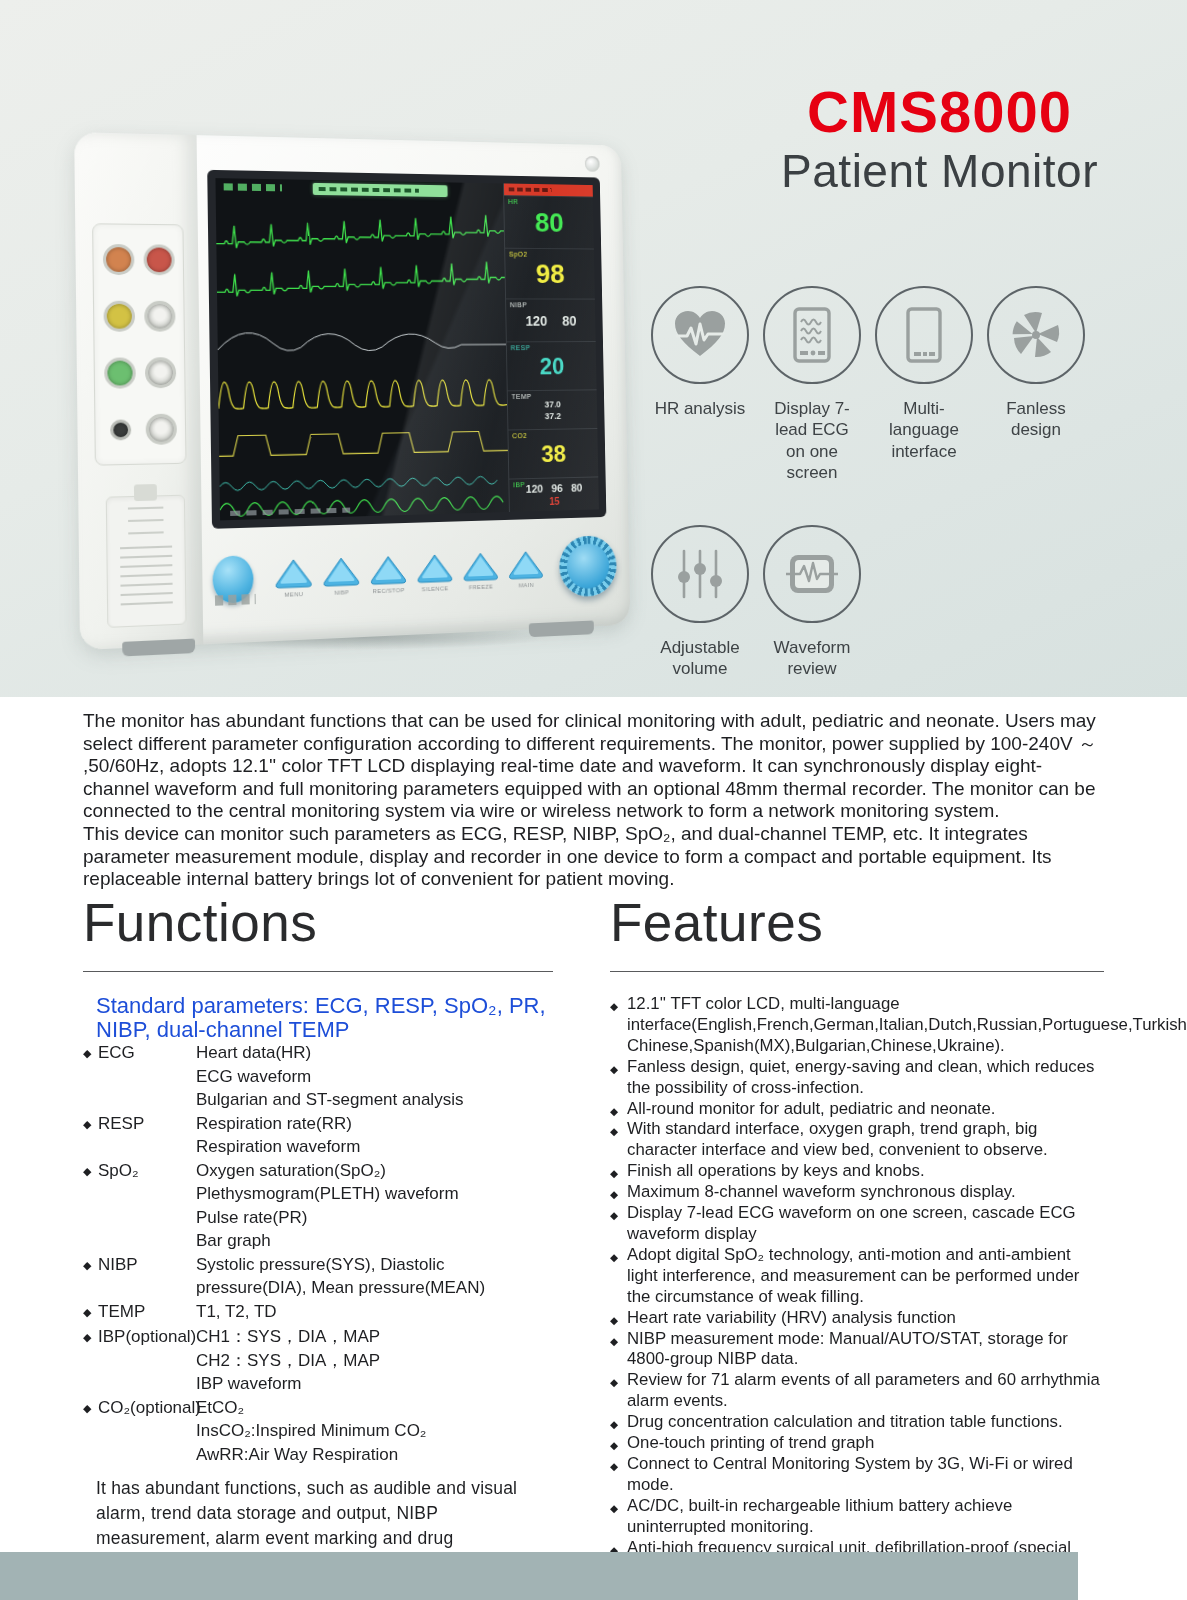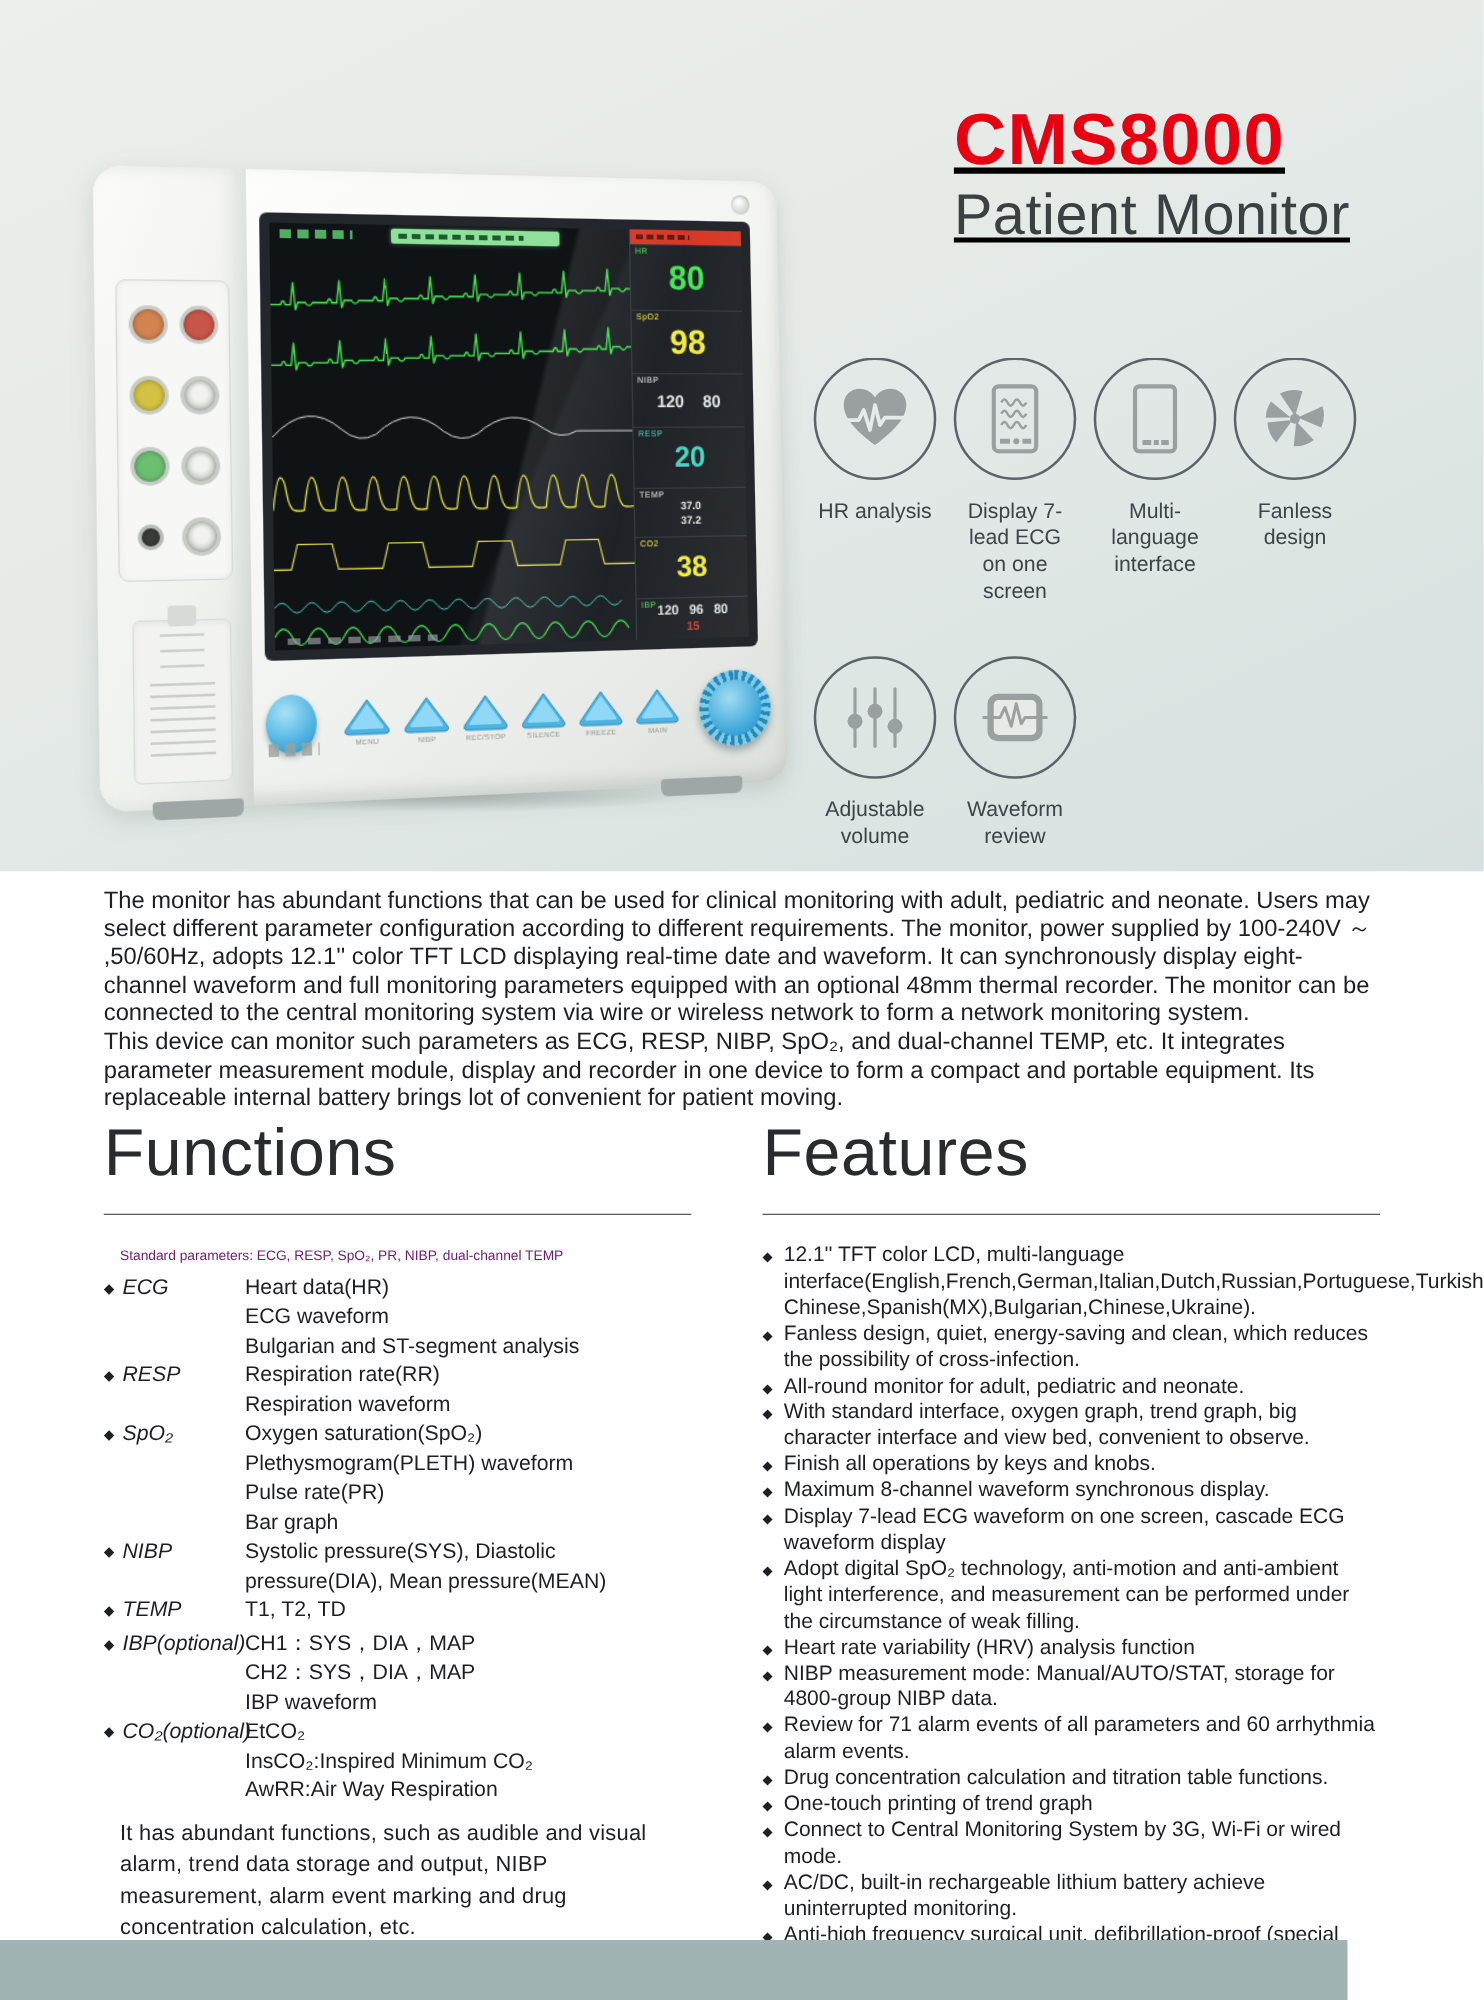--- a/index.html
+++ b/index.html
@@ -2,21 +2,21 @@
 <html><head>
 <meta charset="utf-8">
 <style>
   html,body{margin:0;padding:0;}
   body{font-family:"Liberation Sans","DejaVu Sans",sans-serif;background:#ffffff;}
   .page{position:relative;width:1187px;height:1600px;background:#ffffff;overflow:hidden;}
 
   
   .hero{position:absolute;left:0;top:0;width:1187px;height:697px;
         background:linear-gradient(155deg,#edefec 0%,#e6ebe8 40%,#dde5e3 75%,#d7e1df 100%);}
-  .hero-title{position:absolute;right:107px;top:82px;text-align:left;text-decoration:underline;}
+  .hero-title{position:absolute;right:89px;top:82px;text-align:center;}
   .model-name{font-size:58px;font-weight:700;color:#e60012;letter-spacing:1px;line-height:1.05;}
   .product-name{font-size:46px;font-weight:400;color:#3b4043;line-height:1.25;letter-spacing:0.5px;}
 
   
   .icon-grid{position:absolute;left:648px;top:286px;width:440px;display:grid;
              grid-template-columns:1fr 1fr 1fr 1fr;grid-row-gap:42px;grid-column-gap:8px;}
   .icon-cell{display:flex;flex-direction:column;align-items:center;}
   .icon-circle{width:94px;height:94px;border:2px solid #5d6468;border-radius:50%;
                display:flex;align-items:center;justify-content:center;}
   .icon-circle svg{display:block;}
@@ -114,25 +114,25 @@
   
   .intro{position:absolute;left:83px;top:710px;width:1022px;font-size:19px;line-height:22.6px;color:#1e1f22;}
   .intro p{margin:0;}
 
   .col{position:absolute;top:892px;}
   .col-functions{left:83px;width:470px;}
   .col-features{left:610px;width:494px;}
   .col h2{margin:0;font-size:53px;font-weight:400;color:#2a2b2d;letter-spacing:.5px;}
   .col .rule{height:0;border-top:1.6px solid #595a5c;margin-top:18px;margin-bottom:22px;}
 
-  .fn-intro{padding-left:13px;font-size:11px;line-height:23.5px;color:#701a75;}
+  .fn-intro{padding-left:13px;font-size:22px;line-height:23.5px;color:#1d4ed8;}
   .fn-row{display:flex;align-items:flex-start;font-size:17px;line-height:23.5px;color:#1e1f22;}
   .fn-bullet{width:15px;flex:none;position:relative;}
   .fn-bullet::before{content:"◆";font-size:11px;position:relative;top:-1px;}
-  .fn-term{width:98px;flex:none;font-style:italic;}
+  .fn-term{width:98px;flex:none;}
   .fn-lines{flex:1;}
   .fn-outro{margin-top:10px;padding-left:13px;font-size:17.5px;line-height:25px;color:#1e1f22;letter-spacing:.2px;}
 
   .ft-list{list-style:none;margin:0;padding:0;font-size:16.8px;line-height:20.9px;color:#1e1f22;}
   .ft-list li{position:relative;padding-left:17px;}
   .ft-list li::before{content:"◆";position:absolute;left:0;top:2px;font-size:10.5px;}
 
   .footer-bar{position:absolute;left:0;top:1552px;width:1078px;height:48px;background:#a2b3b4;}
 </style>
 </head>

